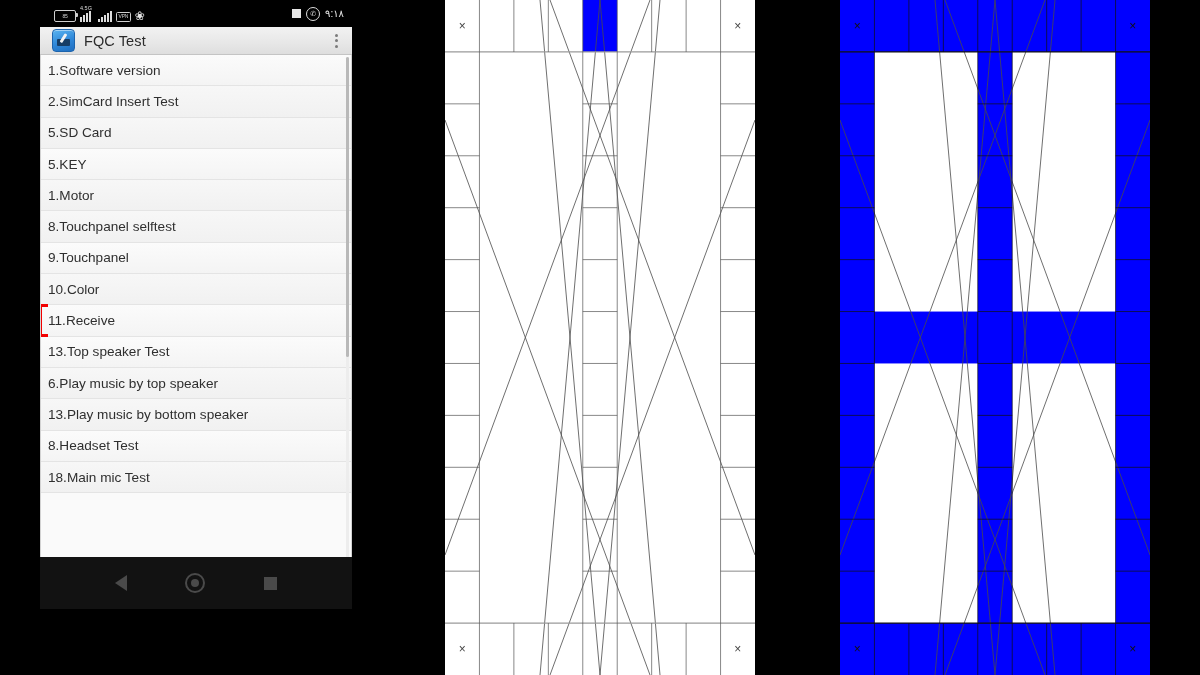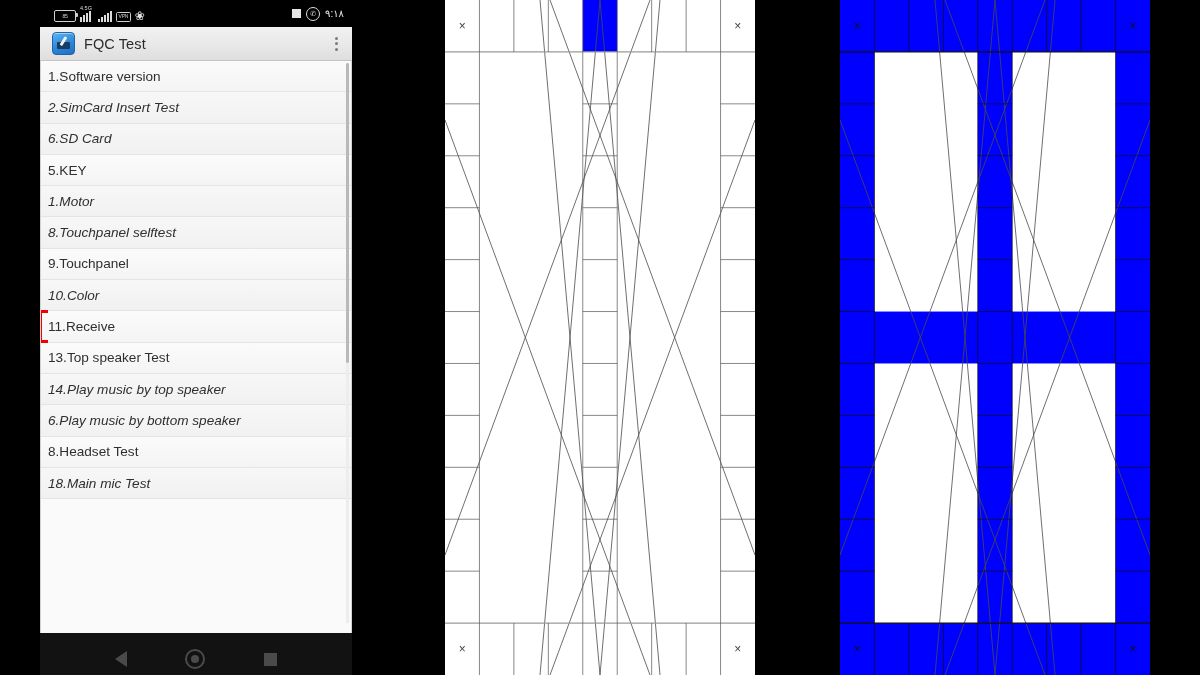--- a/index.html
+++ b/index.html
@@ -38,21 +38,21 @@
   }
   .bt{color:#e3e3e3;font-size:12px;line-height:12px;}
   .whitesq{width:9px;height:9px;background:#e6e6e6;}
   .wa{
     width:12px;height:12px;border-radius:50%;border:1.2px solid #dcdcdc;
     display:flex;align-items:center;justify-content:center;font-size:7px;color:#dcdcdc;
   }
   .clock{font-size:10px;color:#e8e8e8;letter-spacing:0.3px;}
 
   .appbar{
-    height:34px;background:linear-gradient(180deg,#f2f2f2 0%,#e7e7e7 60%,#dedede 100%);
+    height:28px;background:linear-gradient(180deg,#f2f2f2 0%,#e7e7e7 60%,#dedede 100%);
     border-bottom:1px solid #c4c4c4;
     display:flex;align-items:center;padding:0 10px 0 12px;box-sizing:border-box;
     position:relative;
   }
   .appicon{
     width:21px;height:21px;border-radius:4px;
     background:linear-gradient(160deg,#5ab4f0 0%,#2f87d8 55%,#1f6ec0 100%);
     border:1px solid #1d64ad;position:relative;flex:none;margin-right:9px;
     box-shadow:inset 0 1px 0 rgba(255,255,255,.45);
   }
@@ -63,32 +63,32 @@
   .appicon:after{
     content:"";position:absolute;left:9px;top:3px;width:2.5px;height:10px;
     background:#f3f3f3;transform:rotate(32deg);border-radius:1px;
   }
   .apptitle{font-size:14.5px;color:#2b2b2b;letter-spacing:.1px;}
   .overflow{position:absolute;right:11px;top:50%;transform:translateY(-50%);
     display:flex;flex-direction:column;gap:2.5px;cursor:pointer;padding:3px;}
   .overflow span{width:3px;height:3px;background:#7a7a7a;border-radius:50%;display:block;}
 
   .listwrap{
-    position:relative;height:572px;background:#fafafa;overflow:hidden;
+    position:relative;height:502px;background:#fafafa;overflow:hidden;
     border-left:1px solid #d2d2d2;border-right:1px solid #d2d2d2;
   }
   .list{position:absolute;left:0;top:0;right:0;}
   .li{
     height:31.3px;display:flex;align-items:center;
     padding-left:7px;box-sizing:border-box;
     font-size:13.6px;color:#2f2f2f;
     border-bottom:1px solid #e4e4e4;
     background:linear-gradient(180deg,#fbfbfb 0%,#f4f4f4 100%);
   }
-  .li.alt{background:linear-gradient(180deg,#f7f7f7 0%,#f1f1f1 100%);font-style:italic;}
+  .li.alt{background:linear-gradient(180deg,#f7f7f7 0%,#f1f1f1 100%);}
   .scrolltrack{position:absolute;right:2px;top:2px;width:3px;height:560px;background:#ededed;}
   .scrollthumb{position:absolute;right:2px;top:2px;width:3px;height:300px;
     background:#b9b9b9;border-radius:2px;}
   .redmark{
     position:absolute;left:-2px;width:9px;height:33px;
     border:3px solid #f20000;border-right:none;box-sizing:border-box;
   }
 
   .navbar{
     height:52px;background:#121212;display:flex;align-items:center;
@@ -154,21 +154,21 @@
 
     <div class="listwrap">
       <div class="list" id="menu-list">
           <div class="li">
             <span>1.Software version</span>
           </div>
           <div class="li alt">
             <span>2.SimCard Insert Test</span>
           </div>
           <div class="li alt">
-            <span>6.SD Card</span>
+            <span>5.SD Card</span>
           </div>
           <div class="li">
             <span>5.KEY</span>
           </div>
           <div class="li alt">
             <span>1.Motor</span>
           </div>
           <div class="li alt">
             <span>8.Touchpanel selftest</span>
           </div>
@@ -178,24 +178,24 @@
           <div class="li alt">
             <span>10.Color</span>
           </div>
           <div class="li">
             <span>11.Receive</span>
           </div>
           <div class="li">
             <span>13.Top speaker Test</span>
           </div>
           <div class="li alt">
-            <span>14.Play music by top speaker</span>
-          </div>
-          <div class="li alt">
-            <span>6.Play music by bottom speaker</span>
+            <span>6.Play music by top speaker</span>
+          </div>
+          <div class="li alt">
+            <span>13.Play music by bottom speaker</span>
           </div>
           <div class="li">
             <span>8.Headset Test</span>
           </div>
           <div class="li alt">
             <span>18.Main mic Test</span>
           </div>
         </div>
       <div class="scrolltrack"></div>
       <div class="scrollthumb"></div>

